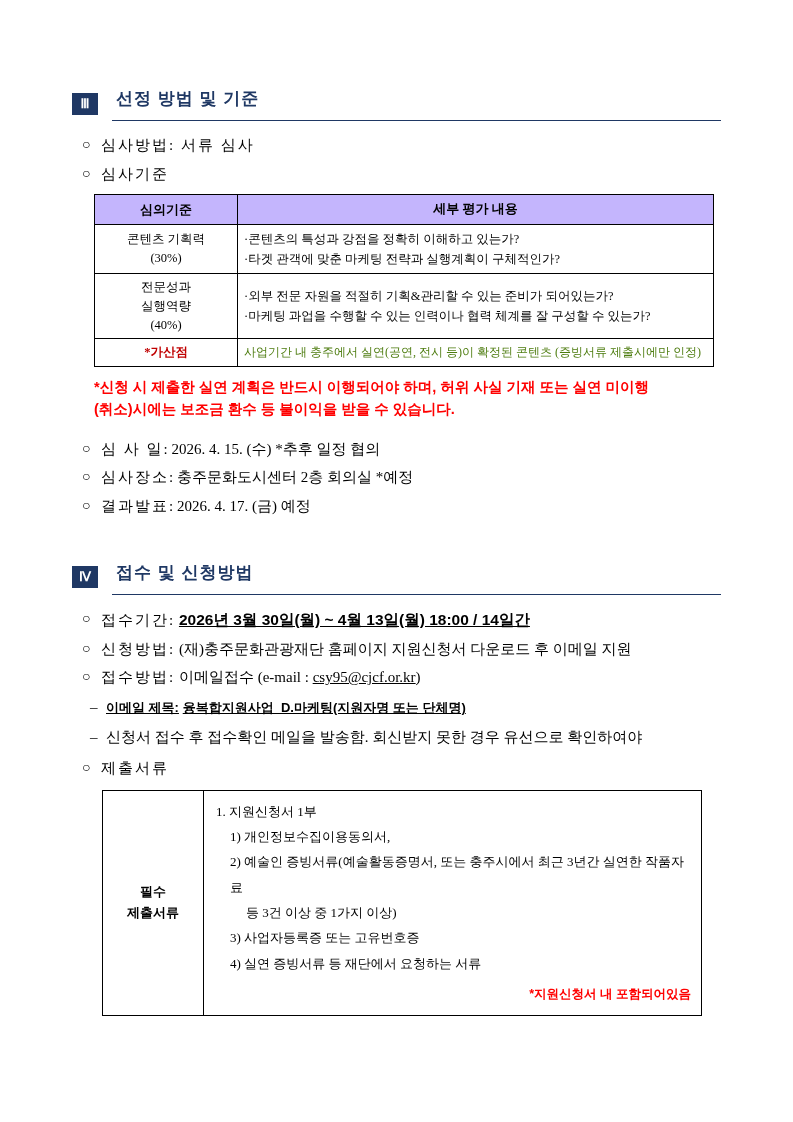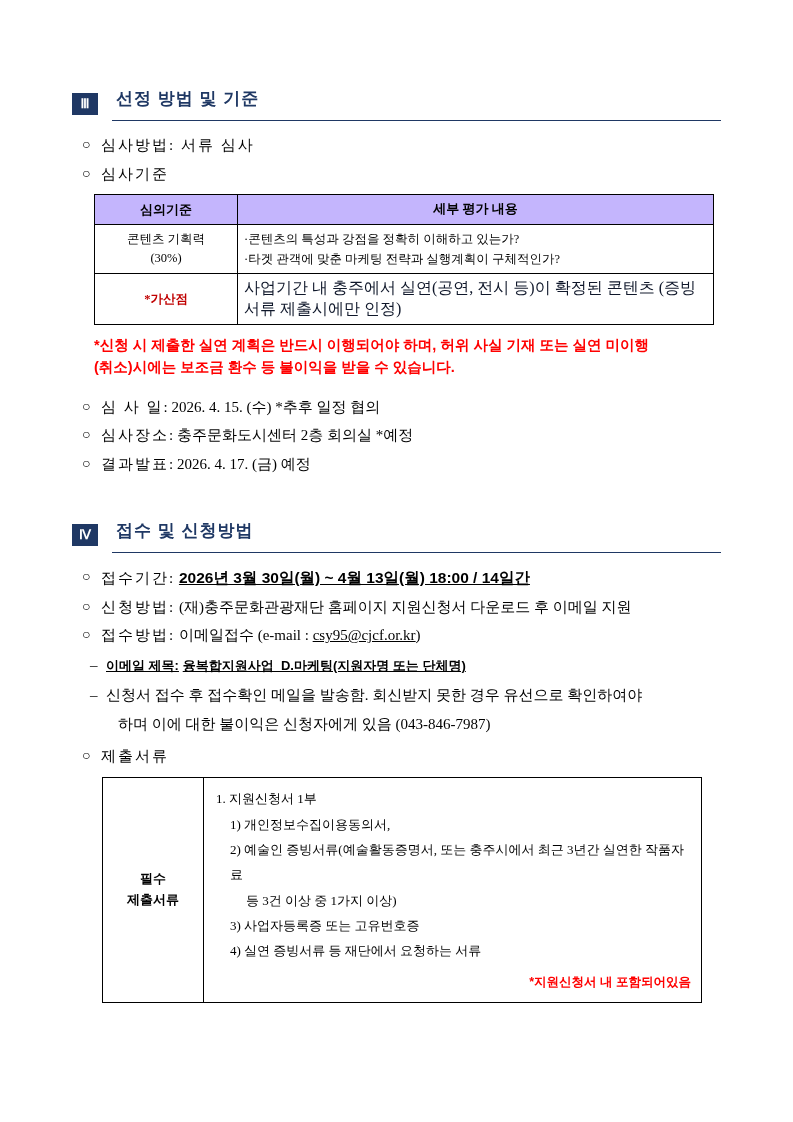--- a/index.html
+++ b/index.html
@@ -123,22 +123,22 @@
     line-height: 1.6;
     padding-left: 8px;
   }
   .cell-detail div { white-space: nowrap; }
   .bonus-label {
     color: #c00000;
     font-weight: bold;
     text-align: center;
   }
   .bonus-text {
-    color: #0f172a;
-    font-size: 16px;
+    color: #4d7c0f;
+    font-size: 12px;
     padding-left: 8px;
   }
 
   
   .red-warn {
     color: #ff0000;
     font-weight: bold;
     font-size: 14.5px;
     line-height: 1.5;
     margin: 10px 0 6px 22px;
@@ -243,20 +243,31 @@
         <td class="col-crit">
           <div>콘텐츠 기획력</div>
           <div>(30%)</div>
         </td>
         <td class="cell-detail">
           <div>·콘텐츠의 특성과 강점을 정확히 이해하고 있는가?</div>
           <div>·타겟 관객에 맞춘 마케팅 전략과 실행계획이 구체적인가?</div>
         </td>
       </tr>
       <tr>
+        <td class="col-crit">
+          <div>전문성과</div>
+          <div>실행역량</div>
+          <div>(40%)</div>
+        </td>
+        <td class="cell-detail">
+          <div>·외부 전문 자원을 적절히 기획&amp;관리할 수 있는 준비가 되어있는가?</div>
+          <div>·마케팅 과업을 수행할 수 있는 인력이나 협력 체계를 잘 구성할 수 있는가?</div>
+        </td>
+      </tr>
+      <tr>
         <td class="col-crit bonus-label">*가산점</td>
         <td class="bonus-text">사업기간 내 충주에서 실연(공연, 전시 등)이 확정된 콘텐츠 (증빙서류 제출시에만 인정)</td>
       </tr>
     </tbody>
   </table>
 
   <div class="red-warn">
     <div>*신청 시 제출한 실연 계획은 반드시 이행되어야 하며, 허위 사실 기재 또는 실연 미이행</div>
     <div>(취소)시에는 보조금 환수 등 불이익을 받을 수 있습니다.</div>
   </div>
@@ -321,21 +332,20 @@
       <span class="email-subject">융복합지원사업_D.마케팅(지원자명 또는 단체명)</span>
     </span>
   </div>
 
   <div class="dash-line">
     <span class="dash-mark">–</span>
     <span class="bullet-text">
       <span>신청서 접수 후 접수확인 메일을 발송함. 회신받지 못한 경우 유선으로 확인하여야</span>
     </span>
   </div>
-  <div class="sub-indent">하며 이에 대한 불이익은 신청자에게 있음 (043-846-7987)</div>
 
   <div class="bullet-line" style="margin-top:10px;">
     <span class="bullet-mark">○</span>
     <span class="bullet-text spaced">제출서류</span>
   </div>
 
   <table class="doc-tbl">
     <tbody>
         <tr>
       <td class="doc-label">

